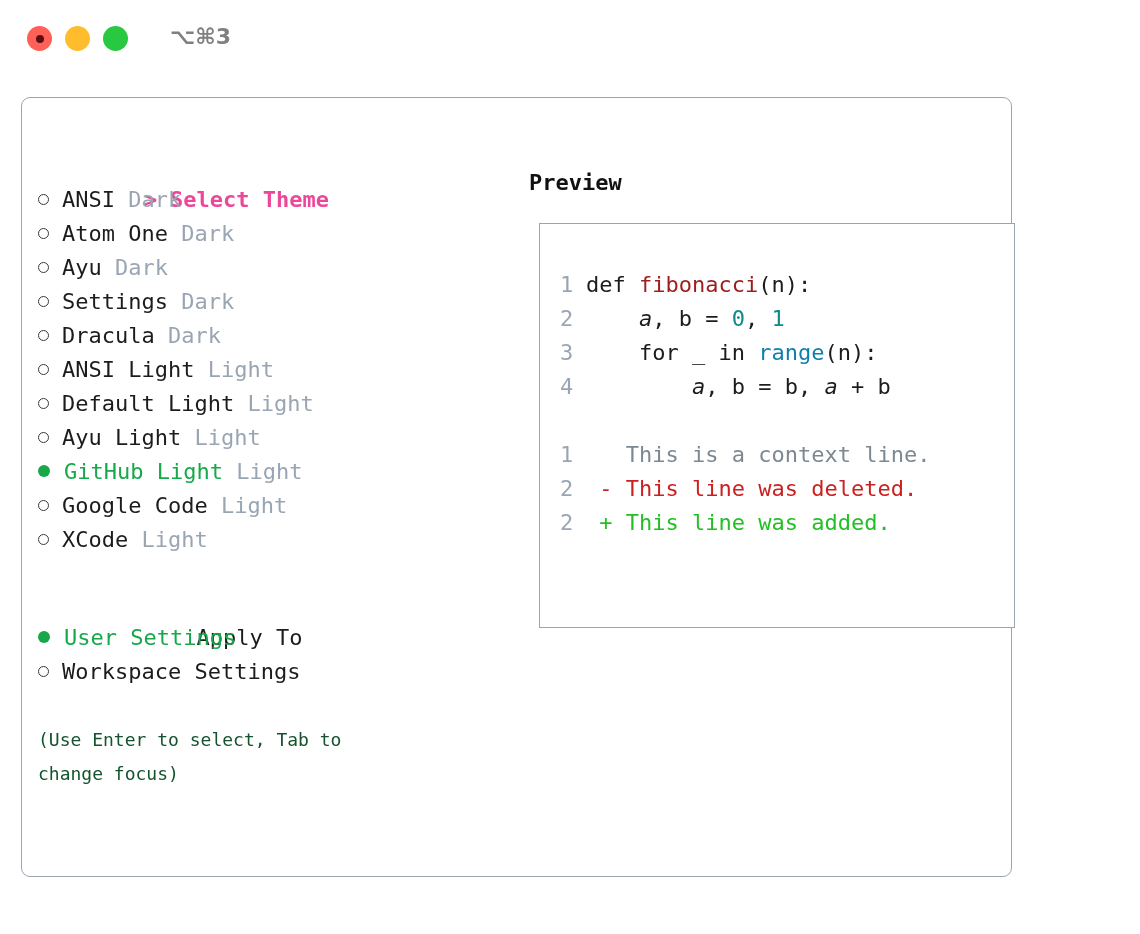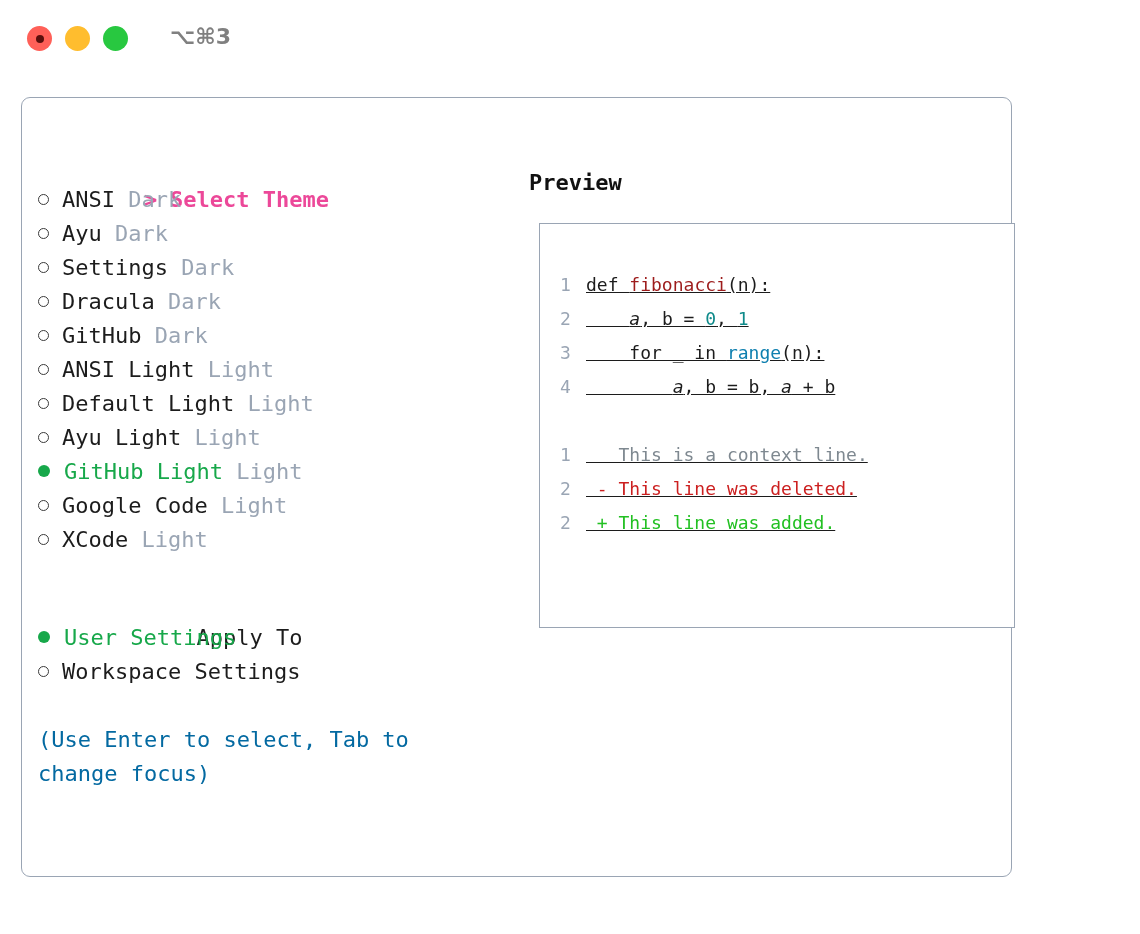--- a/index.html
+++ b/index.html
@@ -132,23 +132,23 @@
   }
   .indent-spacer {
     display: inline-block;
     width: 26px;
   }
 
   #apply-block { margin-top: 30px; }
 
   #hint {
     margin-top: 34px;
-    font-size: 22px;
-    line-height: 34px;
-    color: #0369a1;
+    font-size: 18px;
+    line-height: 34px;
+    color: #14532d;
     width: 400px;
   }
 
   
   #right-col {
     position: absolute;
     left: 479px;
     top: 68px;
     width: 500px;
     margin-left: 28px;
@@ -164,25 +164,24 @@
     margin-left: 10px;
     width: 476px;
     height: 405px;
     border: 1.6px solid #9aa5b4;
     box-sizing: border-box;
     background: #ffffff;
     padding: 44px 0 0 20px;
   }
 
   .code-line {
-    font-size: 18px;
+    font-size: 22px;
     line-height: 34px;
     white-space: pre;
     color: #1c1c1c;
-    text-decoration: underline;
   }
   .lineno {
     display: inline-block;
     width: 26px;
     color: #9aa5b4;
     text-align: left;
   }
   .kw-fn   { color: #9d1c1c; }
   .kw-num  { color: #0e8a8a; }
   .kw-call { color: #0e7faf; }
@@ -213,24 +212,24 @@
   <div id="panel">
 
     <div id="left-col">
 
       <div class="row hdr">
         <span class="caret">&gt;</span><span>Select Theme</span>
       </div>
 
       <div id="theme-items">
           <div class="row"><span class="hollow-dot"></span><span>ANSI</span><span> </span><span class="suffix">Dark</span></div>
+          <div class="row"><span class="hollow-dot"></span><span>Atom One</span><span> </span><span class="suffix">Dark</span></div>
           <div class="row"><span class="hollow-dot"></span><span>Ayu</span><span> </span><span class="suffix">Dark</span></div>
           <div class="row"><span class="hollow-dot"></span><span>Settings</span><span> </span><span class="suffix">Dark</span></div>
           <div class="row"><span class="hollow-dot"></span><span>Dracula</span><span> </span><span class="suffix">Dark</span></div>
-          <div class="row"><span class="hollow-dot"></span><span>GitHub</span><span> </span><span class="suffix">Dark</span></div>
           <div class="row"><span class="hollow-dot"></span><span>ANSI Light</span><span> </span><span class="suffix">Light</span></div>
           <div class="row"><span class="hollow-dot"></span><span>Default Light</span><span> </span><span class="suffix">Light</span></div>
           <div class="row"><span class="hollow-dot"></span><span>Ayu Light</span><span> </span><span class="suffix">Light</span></div>
           <div class="row"><span class="filled-dot"></span><span class="sel">GitHub Light</span><span> </span><span class="suffix">Light</span></div>
           <div class="row"><span class="hollow-dot"></span><span>Google Code</span><span> </span><span class="suffix">Light</span></div>
           <div class="row"><span class="hollow-dot"></span><span>XCode</span><span> </span><span class="suffix">Light</span></div>
         </div>
 
       <div id="apply-block">
         <div class="row">

